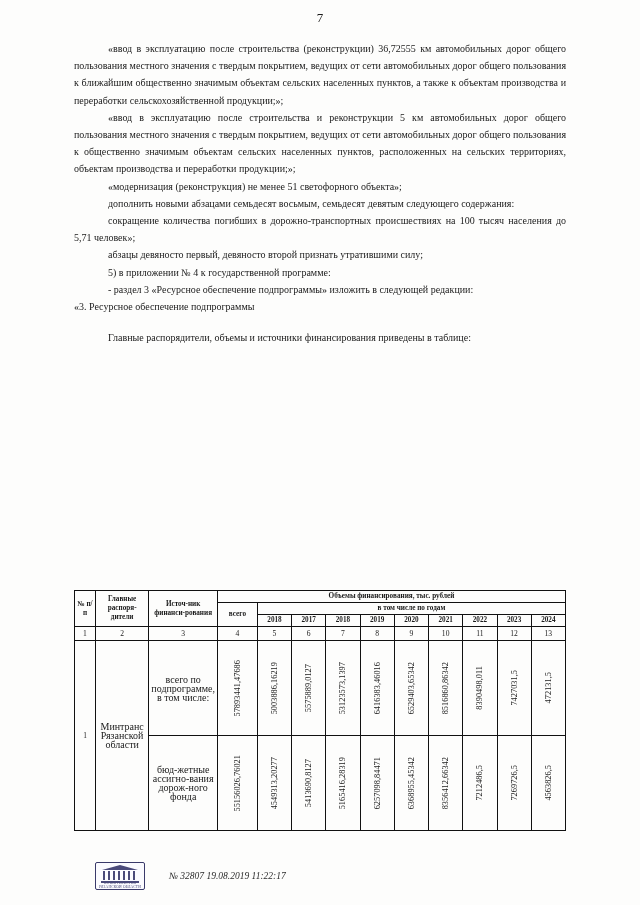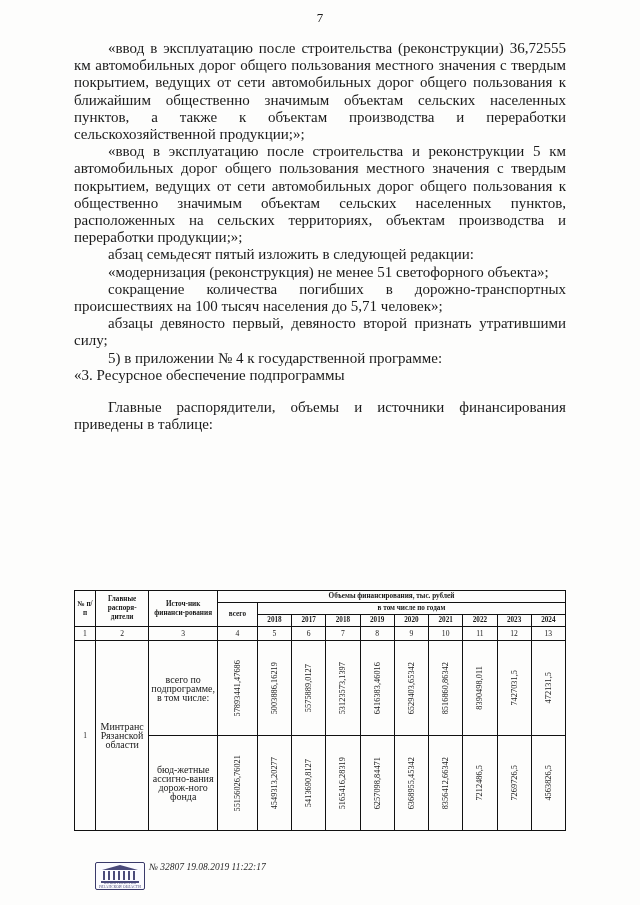--- a/index.html
+++ b/index.html
@@ -28,21 +28,21 @@
     left: 0;
     width: 640px;
     text-align: center;
     font-size: 13px;
   }
   .body-text {
     position: absolute;
     left: 74px;
     top: 40px;
     width: 492px;
-    font-size: 15px;
+    font-size: 10px;
     line-height: 17.2px;
     text-align: justify;
     text-justify: inter-word;
   }
   .para {
     text-indent: 34px;
     margin: 0 0 0 0;
   }
   .para + .para { margin-top: 0px; }
 
@@ -98,21 +98,22 @@
     padding: 2px 3px;
   }
   .numrow td { font-size: 7.6px; height: 11px; }
 
   
   .footer {
     position: absolute;
     left: 95px;
     top: 862px;
     display: flex;
-    gap: 4px;
+    align-items: center;
+    gap: 24px;
     font-size: 9.5px;
     font-family: "Liberation Serif", serif;
     color: #2b2b2b;
   }
   .stamp {
     width: 48px;
     height: 26px;
     border: 1px solid #3a3a6a;
     border-radius: 2px;
     position: relative;
@@ -153,25 +154,26 @@
 </head>
 <body>
 
 <div class="page">
 
   <div class="page-number">7</div>
 
   <div class="body-text">
     <p class="para">«ввод в эксплуатацию после строительства (реконструкции) 36,72555 км автомобильных дорог общего пользования местного значения с твердым покрытием, ведущих от сети автомобильных дорог общего пользования к ближайшим общественно значимым объектам сельских населенных пунктов, а также к объектам производства и переработки сельскохозяйственной продукции;»;</p>
     <p class="para">«ввод в эксплуатацию после строительства и реконструкции 5 км автомобильных дорог общего пользования местного значения с твердым покрытием, ведущих от сети автомобильных дорог общего пользования к общественно значимым объектам сельских населенных пунктов, расположенных на сельских территориях, объектам производства и переработки продукции;»;</p>
-    <p class="para">абзац семьдесят пятый изложить в следующей редакции:</p>
     <p class="para">«модернизация (реконструкция) не менее 51 светофорного объекта»;</p>
+    <p class="para">дополнить новыми абзацами семьдесят восьмым, семьдесят девятым следующего содержания:</p>
     <p class="para">сокращение количества погибших в дорожно-транспортных происшествиях на 100 тысяч населения до 5,71 человек»;</p>
     <p class="para">абзацы девяносто первый, девяносто второй признать утратившими силу;</p>
     <p class="para">5) в приложении № 4 к государственной программе:</p>
+    <p class="para">- раздел 3 «Ресурсное обеспечение подпрограммы» изложить в следующей редакции:</p>
 
     <p class="para center-title">«3. Ресурсное обеспечение подпрограммы</p>
 
     <p class="lead-para">Главные распорядители, объемы и источники финансирования приведены в таблице:</p>
   </div>
 
   <div class="table-wrap">
     <table class="fin">
       <colgroup>
         <col style="width:22px">

